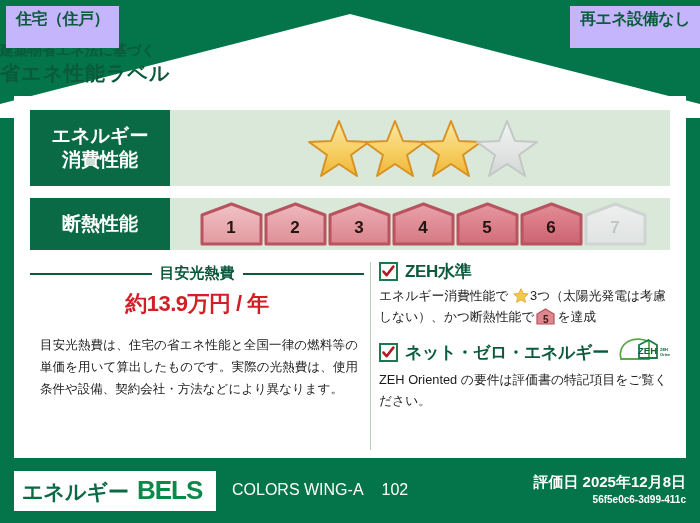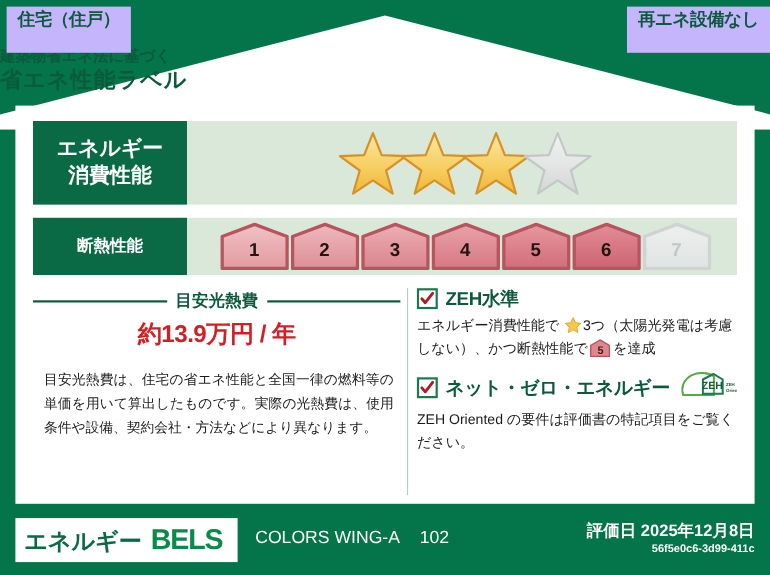--- a/index.html
+++ b/index.html
@@ -92,21 +92,21 @@
     color: #ffffff;
     font-weight: bold;
     display: flex;
     flex-direction: column;
     align-items: center;
     justify-content: center;
     line-height: 1.25;
     flex: none;
   }
   .perf-row.energy .perf-label { font-size: 19px; }
-  .perf-row.insul  .perf-label { font-size: 15px; }
+  .perf-row.insul  .perf-label { font-size: 19px; }
   .perf-label span { display: block; white-space: nowrap; }
 
   .perf-value {
     flex: 1;
     display: flex;
     align-items: center;
     justify-content: center;
     padding-left: 6px;
   }
 

